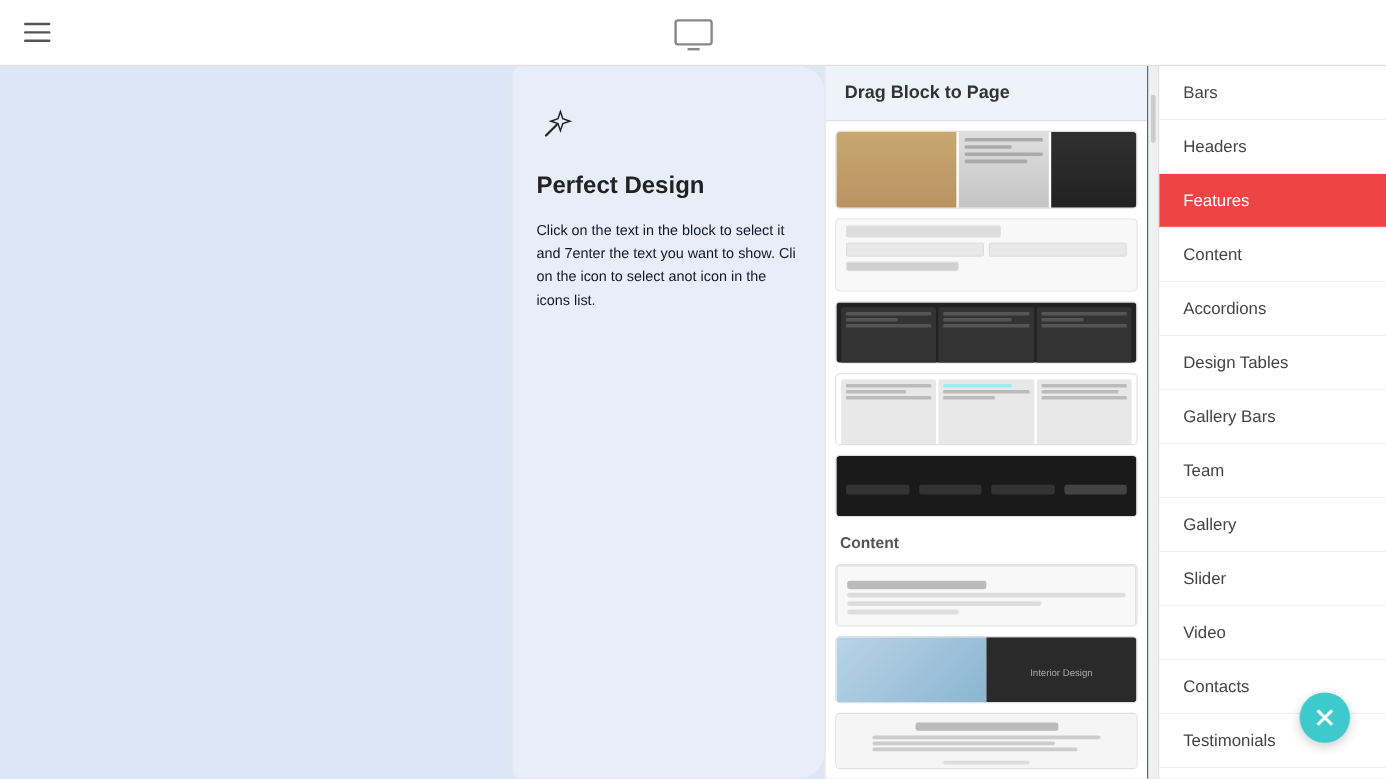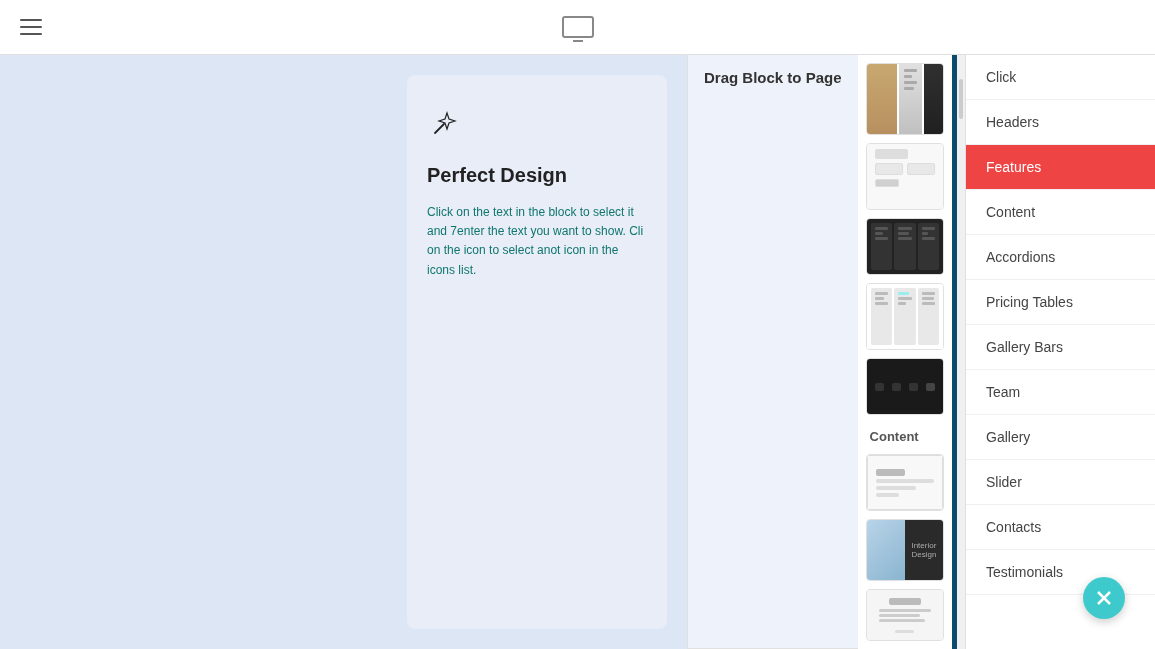--- a/index.html
+++ b/index.html
@@ -60,21 +60,20 @@
       flex: 1;
       display: flex;
       overflow: hidden;
     }
 
     
     .preview-area {
       flex: 1;
       background: #dce6f5;
       overflow: hidden;
-      padding: 20px;
       display: flex;
       justify-content: flex-end;
       border-radius: 22px;
     }
     .preview-card {
       background: #e8edf7;
       border-radius: 8px;
       width: 260px;
       padding: 30px 20px;
       display: flex;
@@ -85,33 +84,33 @@
       font-size: 28px;
       color: #333;
     }
     .preview-title {
       font-size: 20px;
       font-weight: 700;
       color: #222;
     }
     .preview-text {
       font-size: 12px;
-      color: #0f766e;
+      color: #0f172a;
       line-height: 1.6;
     }
 
     
     .blocks-panel {
       width: 270px;
       background: #fff;
       border-left: 1px solid #e0e0e0;
-      border-right: 5px solid #0c4a6e;
+      border-right: 1px solid #0c4a6e;
       overflow-y: auto;
       display: flex;
-      flex-direction: row;
+      flex-direction: column;
     }
     .drag-header {
       padding: 14px 16px;
       font-size: 15px;
       font-weight: 600;
       color: #333;
       background: #eef2fa;
       border-bottom: 1px solid #e0e0e0;
       flex-shrink: 0;
     }
@@ -510,30 +509,31 @@
       </div>
 
     </div>
   </div>
 
   <div class="scroll-track">
     <div class="scroll-thumb-indicator"></div>
   </div>
 
   <div class="sidebar-nav">
-    <div class="nav-item">Click</div>
+    <div class="nav-item">Bars</div>
     <div class="nav-item">Headers</div>
     <div class="nav-item active">Features</div>
     <div class="nav-item">Content</div>
     <div class="nav-item">Accordions</div>
-    <div class="nav-item">Pricing Tables</div>
+    <div class="nav-item">Design Tables</div>
     <div class="nav-item">Gallery Bars</div>
     <div class="nav-item">Team</div>
     <div class="nav-item">Gallery</div>
     <div class="nav-item">Slider</div>
+    <div class="nav-item">Video</div>
     <div class="nav-item">Contacts</div>
     <div class="nav-item">Testimonials</div>
   </div>
 
 </div>
 
 <div class="close-btn">
   <svg viewBox="0 0 18 18">
     <line x1="3" y1="3" x2="15" y2="15"></line>
     <line x1="15" y1="3" x2="3" y2="15"></line>

